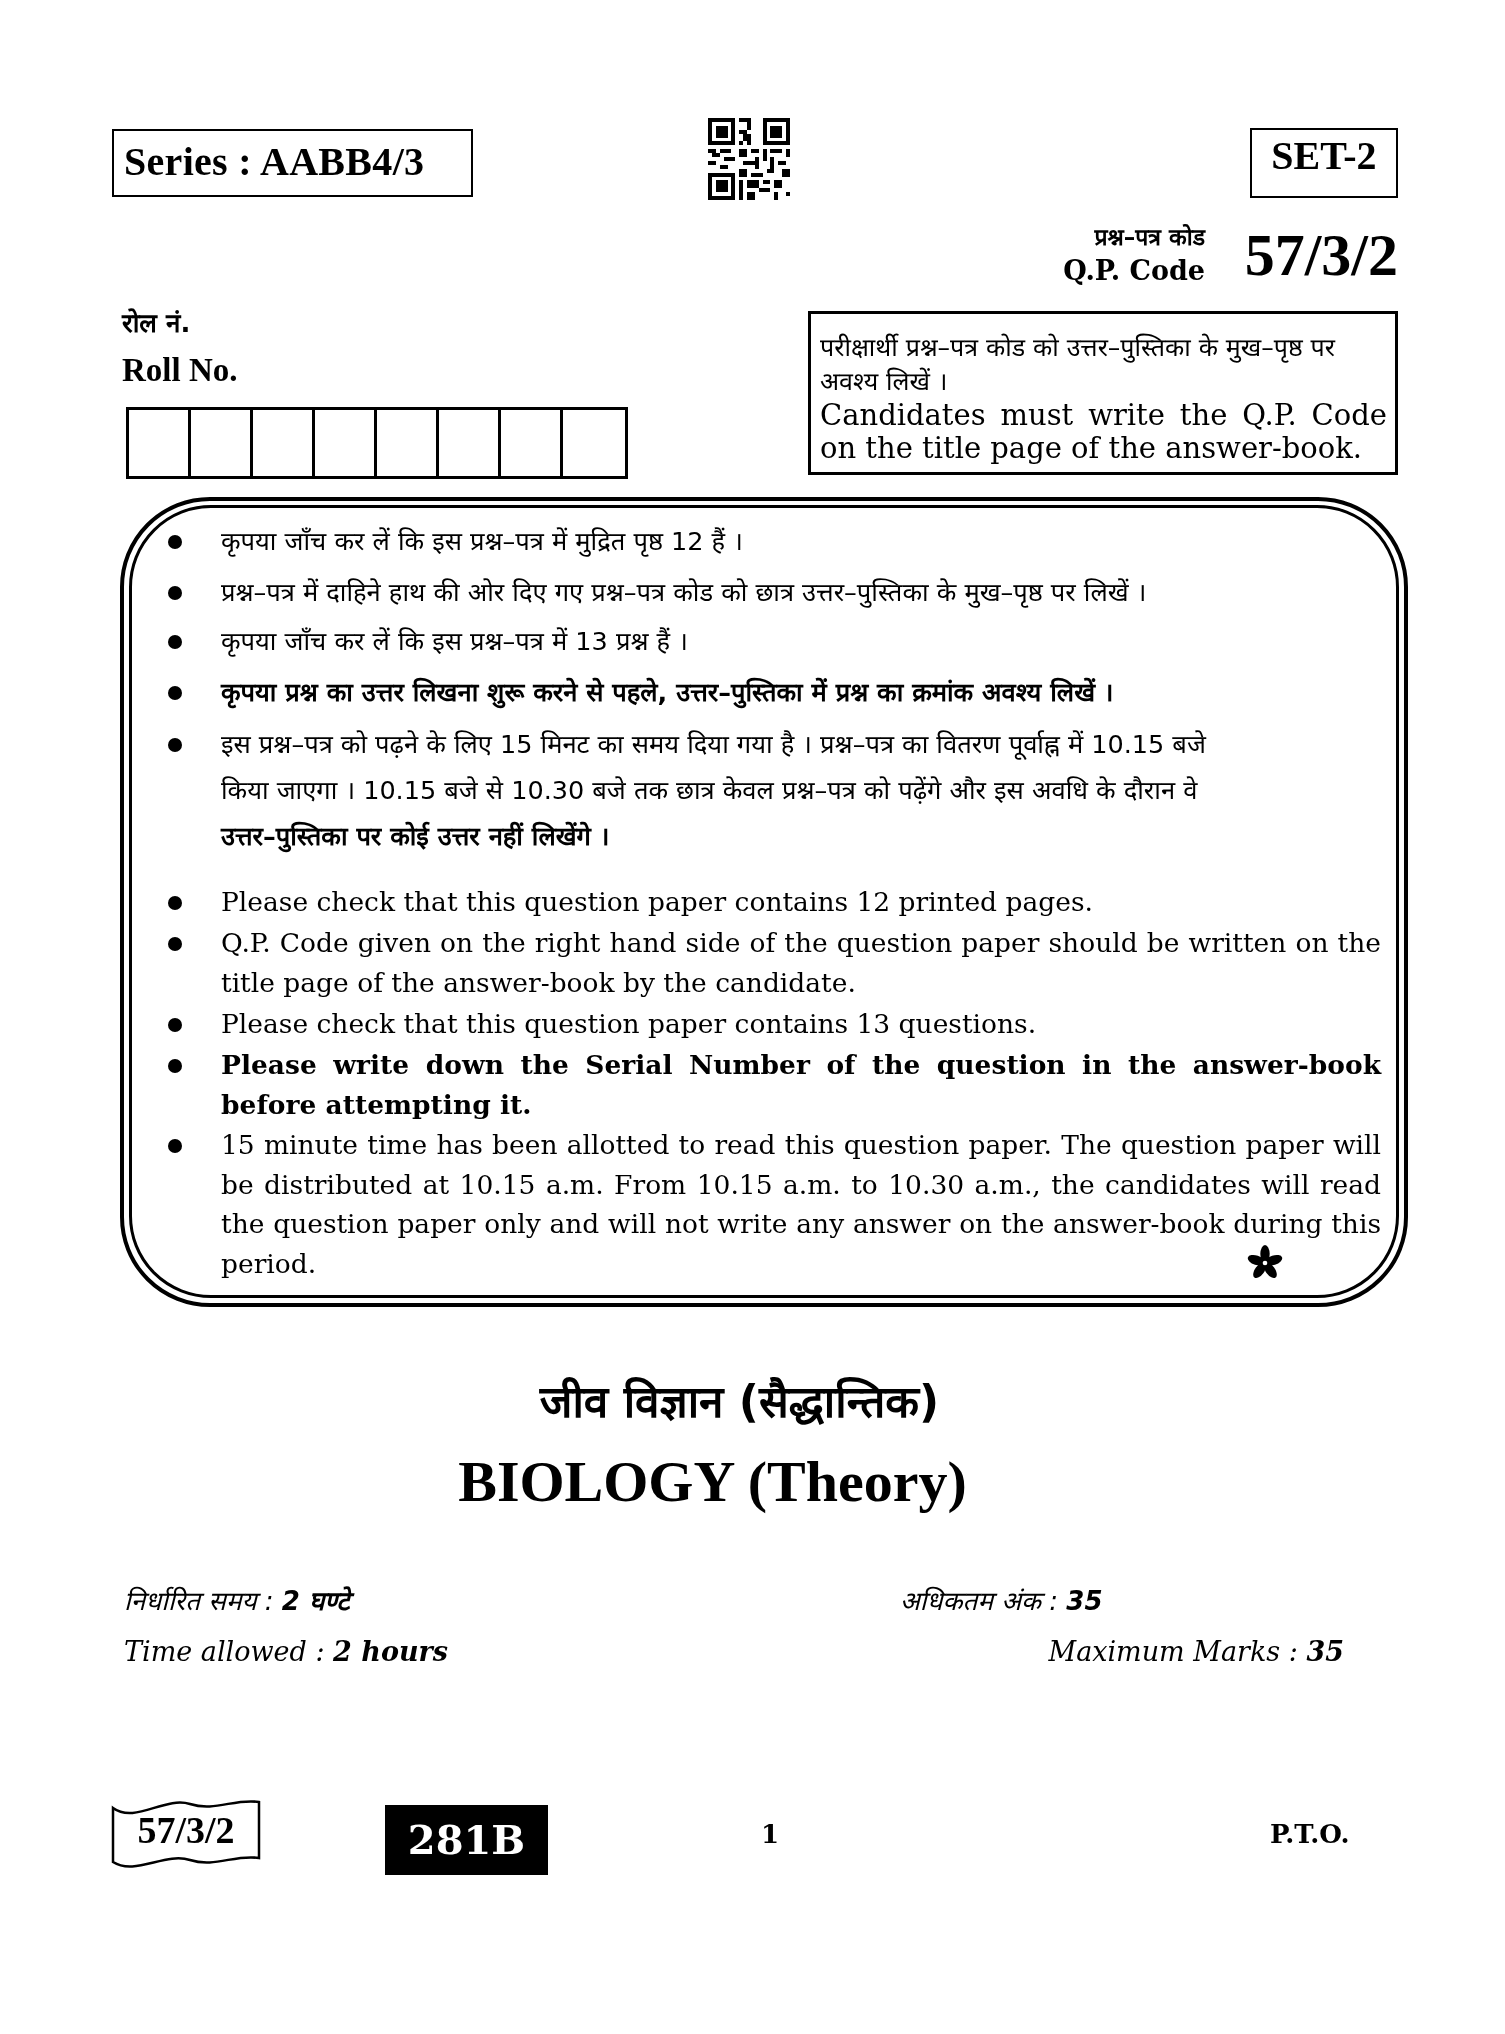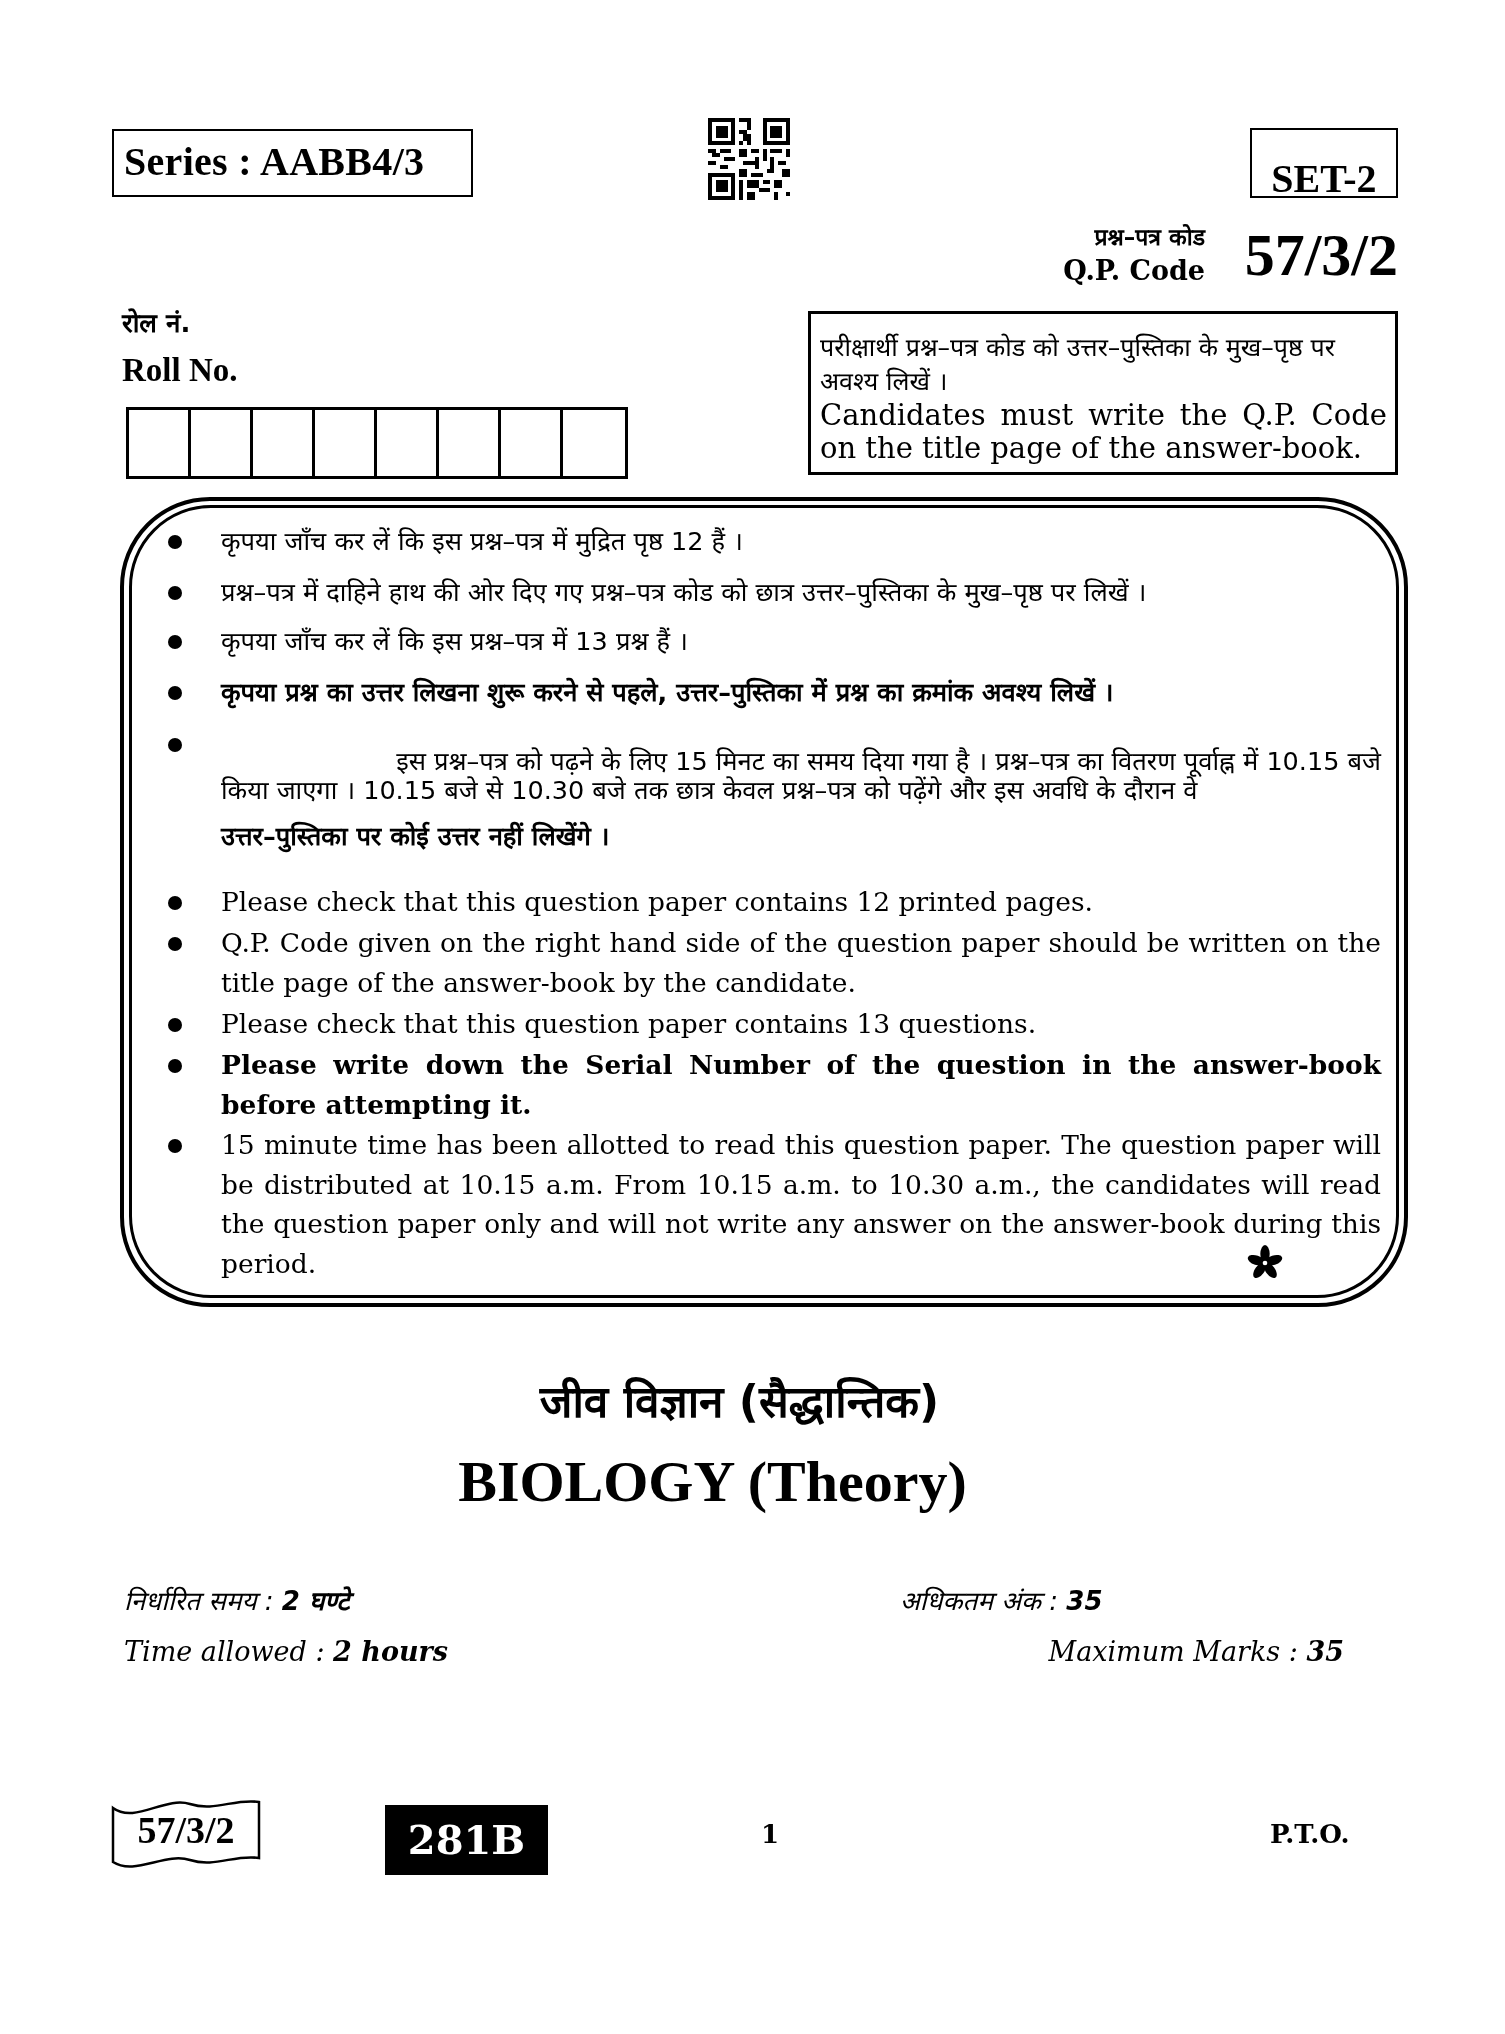--- a/index.html
+++ b/index.html
@@ -4,21 +4,21 @@
 <style>
   html, body { margin:0; padding:0; background:#ffffff; }
   body { width:1505px; height:2034px; position:relative; overflow:hidden; color:#000; font-family:"DejaVu Serif", serif; }
   .abs { position:absolute; }
 
   
   #series-box { left:112px; top:129px; width:361px; height:68px; border:2px solid #000; box-sizing:border-box; }
   #series-text { left:124px; top:138px; font-family:"Liberation Serif", serif; font-weight:bold; font-size:40px; line-height:48px; letter-spacing:0.3px; white-space:nowrap; }
   #qr { left:708px; top:118px; width:82px; height:82px; }
   #set-box { left:1250px; top:128px; width:148px; height:70px; border:2px solid #000; box-sizing:border-box; }
-  #set-text { left:1250px; top:155px; width:148px; text-align:center; font-family:"Liberation Serif", serif; font-weight:bold; font-size:40px; line-height:48px; white-space:nowrap; }
+  #set-text { left:1250px; top:132px; width:148px; text-align:center; font-family:"Liberation Serif", serif; font-weight:bold; font-size:40px; line-height:48px; white-space:nowrap; }
   #qp-hi { left:1037px; top:223px; width:168px; text-align:right; font-family:"DejaVu Sans", sans-serif; font-weight:bold; font-size:23px; line-height:28px; white-space:nowrap; }
   #qp-en { left:1037px; top:254px; width:168px; text-align:right; font-family:"DejaVu Serif", serif; font-weight:bold; font-size:27px; line-height:34px; white-space:nowrap; }
   #qp-num { left:1220px; top:222px; width:178px; text-align:right; font-family:"Liberation Serif", serif; font-weight:bold; font-size:60px; line-height:66px; white-space:nowrap; }
 
   #roll-hi { left:122px; top:307px; font-family:"DejaVu Sans", sans-serif; font-weight:bold; font-size:26px; line-height:32px; white-space:nowrap; }
   #roll-en { left:122px; top:350px; font-family:"Liberation Serif", serif; font-weight:bold; font-size:33px; line-height:40px; white-space:nowrap; }
   #roll-grid { left:126px; top:407px; height:72px; display:flex; border:3px solid #000; box-sizing:border-box; }
   .roll-cell { width:62px; height:66px; border-right:3px solid #000; box-sizing:border-box; }
   .roll-cell:last-child { border-right:none; }
 
@@ -149,21 +149,21 @@
 <div class="instr" style="top:618px;">
   <div class="bullet" style="top:17px;"></div>
   <div class="itext hi-line">कृपया जाँच कर लें कि इस प्रश्न–पत्र में 13 प्रश्न हैं ।</div>
 </div>
 <div class="instr" style="top:669px;">
   <div class="bullet" style="top:17px;"></div>
   <div class="itext hi-line bold">कृपया प्रश्न का उत्तर लिखना शुरू करने से पहले, उत्तर–पुस्तिका में प्रश्न का क्रमांक अवश्य लिखें ।</div>
 </div>
 <div class="instr" style="top:721px;">
   <div class="bullet" style="top:17px;"></div>
-  <div class="itext hi-line" style="top:17px;text-align:right;">इस प्रश्न–पत्र को पढ़ने के लिए 15 मिनट का समय दिया गया है । प्रश्न–पत्र का वितरण पूर्वाह्न में 10.15 बजे</div>
+  <div class="itext hi-line" style="top:0;">इस प्रश्न–पत्र को पढ़ने के लिए 15 मिनट का समय दिया गया है । प्रश्न–पत्र का वितरण पूर्वाह्न में 10.15 बजे</div>
   <div class="itext hi-line" style="top:46px;">किया जाएगा । 10.15 बजे से 10.30 बजे तक छात्र केवल प्रश्न–पत्र को पढ़ेंगे और इस अवधि के दौरान वे</div>
   <div class="itext hi-line" style="top:92px;font-weight:bold;">उत्तर–पुस्तिका पर कोई उत्तर नहीं लिखेंगे ।</div>
 </div>
 
 <div class="instr" style="top:882px;">
   <div class="bullet" style="top:14px;"></div>
   <div class="itext en-line">Please check that this question paper contains 12 printed pages.</div>
 </div>
 <div class="instr" style="top:923px;">
   <div class="bullet" style="top:14px;"></div>

